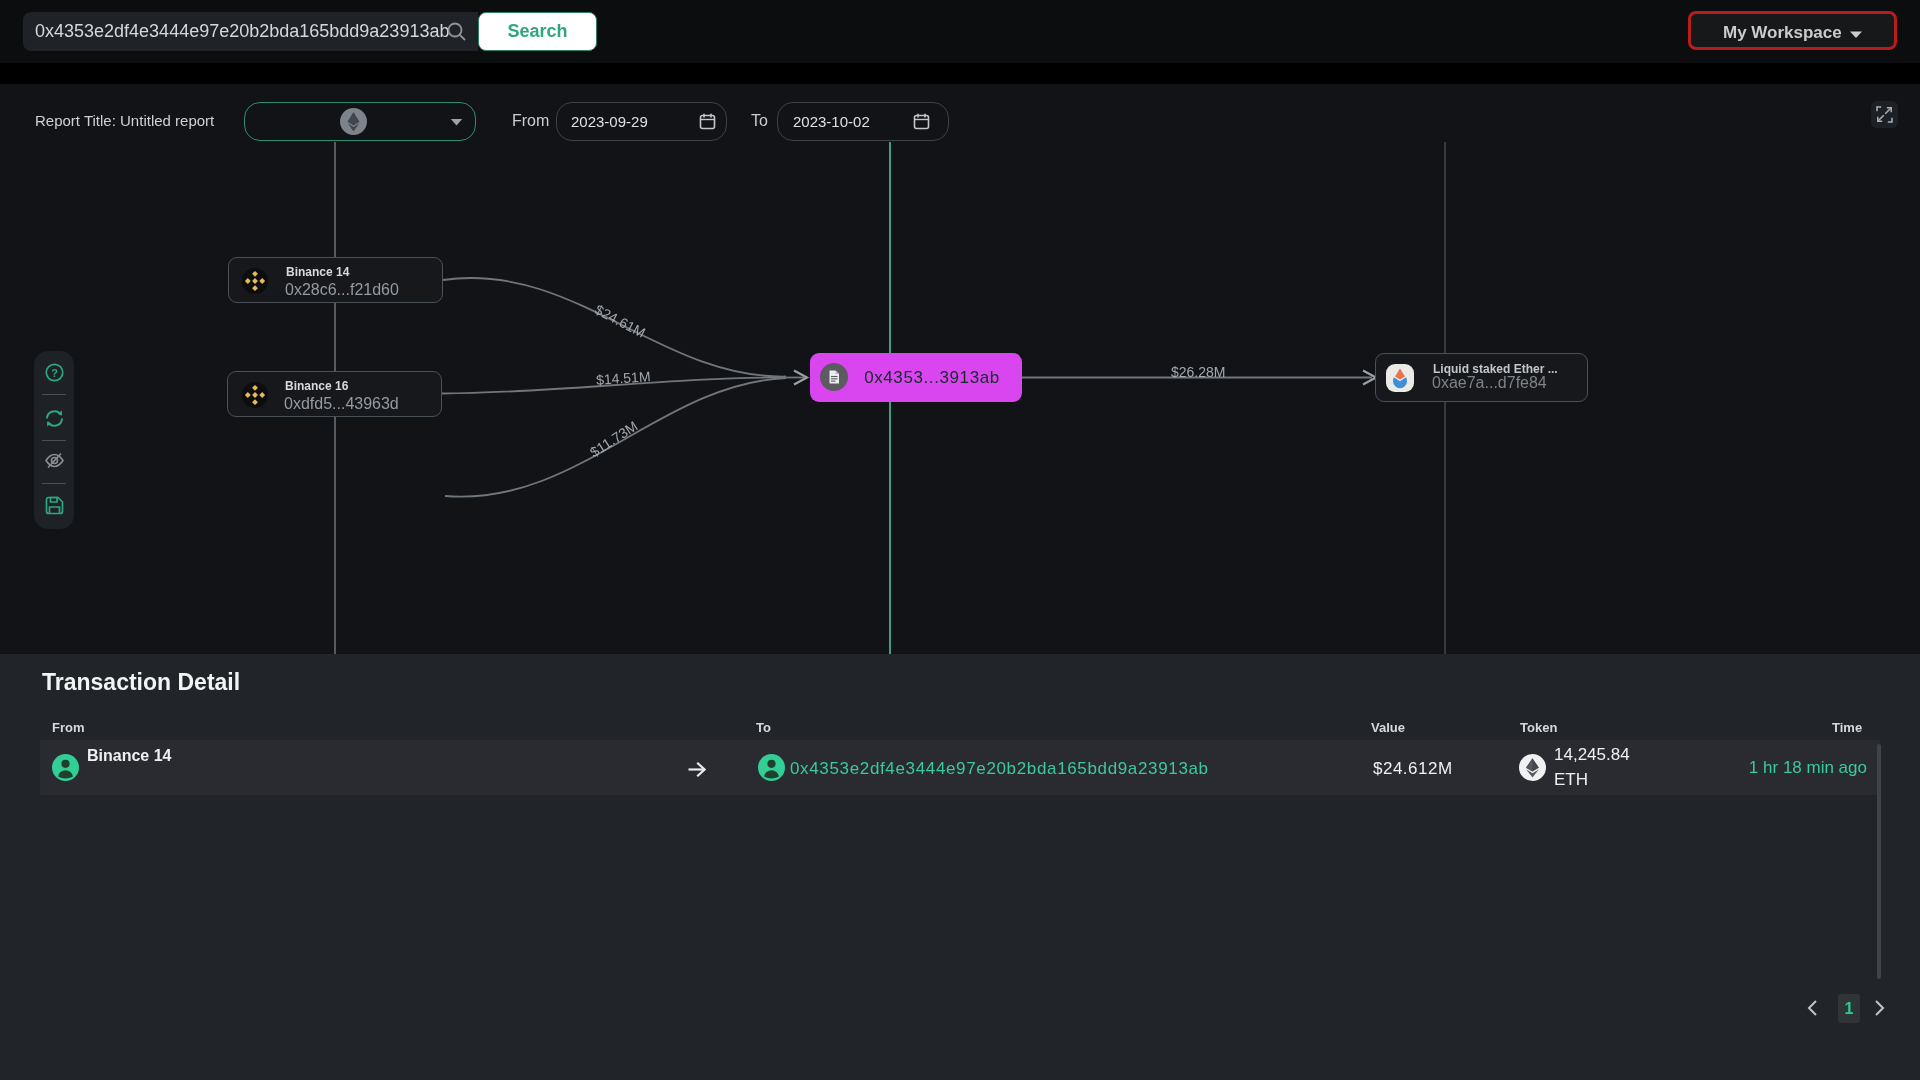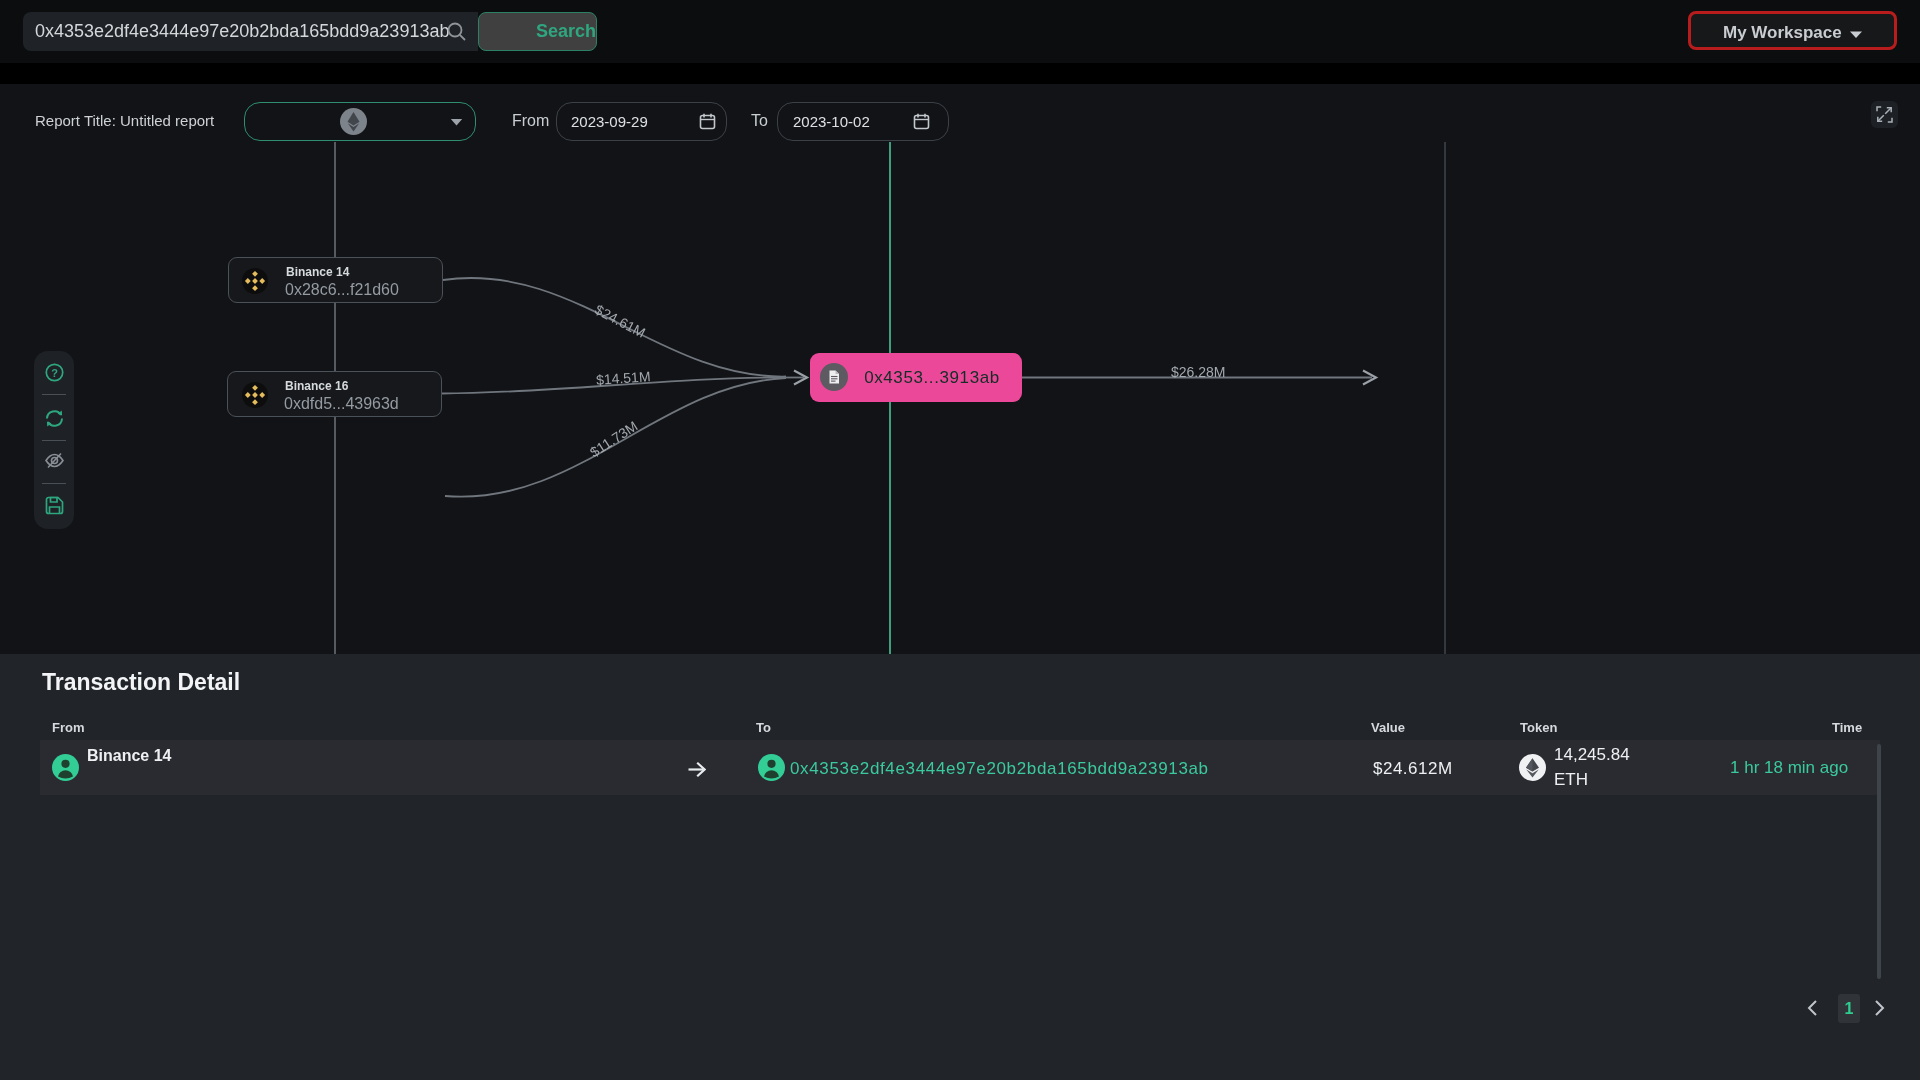--- a/index.html
+++ b/index.html
@@ -7,22 +7,22 @@
     font-family:"Liberation Sans", sans-serif; }
   .abs { position:absolute; }
   #page { position:relative; width:1920px; height:1080px; background:#000; }
 
   
   #header { position:absolute; left:0; top:0; width:1920px; height:63px; background:#0c0d0e; }
   #searchbox { position:absolute; left:23px; top:12px; width:455px; height:39px;
     background:#1f2226; border-radius:8px 0 0 8px; color:#d5d8db; font-size:18px;
     line-height:39px; padding-left:12px; white-space:nowrap; }
   #searchbtn { position:absolute; left:478px; top:12px; width:119px; height:39px;
-    background:#404040; border:1px solid #2c8165; border-radius:8px; color:#2fa67f;
-    font-size:18px; font-weight:bold; text-align:right; line-height:37px; }
+    background:#ffffff; border:1px solid #2c8165; border-radius:8px; color:#2fa67f;
+    font-size:18px; font-weight:bold; text-align:center; line-height:37px; }
   #workspace { position:absolute; left:1688px; top:11px; width:209px; height:39px;
     background:#16181a; border:3px solid #b91c1c; border-radius:8px; color:#c9ccd0;
     font-size:17px; font-weight:bold; text-align:left; line-height:37px; padding-left:32px; }
 
   
   #canvas { position:absolute; left:0; top:84px; width:1920px; height:570px; background:#121316; }
   .vline { position:absolute; top:58px; height:512px; width:2px; }
   #reporttitle { position:absolute; left:35px; top:28px; font-size:15px; color:#ced1d5; }
   .ctl { position:absolute; top:18px; height:39px; border-radius:16px; }
   #tokensel { left:244px; width:232px; border:1px solid #2e8e6f; }
@@ -35,21 +35,21 @@
   
   #rail { position:absolute; left:34px; top:267px; width:40px; height:178px;
     background:#1e2125; border-radius:14px; }
   .sep { position:absolute; left:8px; width:24px; height:1px; background:#4a4f55; }
 
   
   .node { position:absolute; background:#16181b; border:1px solid #4b5158; border-radius:9px; }
   .node .nm { position:absolute; left:57px; top:7px; font-size:12px; font-weight:bold; color:#d7dadd; }
   .node .ad { position:absolute; left:56px; top:23px; font-size:16px; color:#949ba3; }
   #gnode { position:absolute; left:810px; top:269px; width:212px; height:49px;
-    background:#ec4899; border-radius:9px; }
+    background:#d946ef; border-radius:9px; }
   #gnode .gtxt { position:absolute; left:42px; top:0; width:160px; text-align:center;
     line-height:49px; font-size:17px; letter-spacing:0.6px; color:#132e26; }
   .elabel { position:absolute; font-size:14px; color:#a3a9b0; white-space:nowrap; }
 
   
   #panel { position:absolute; left:0; top:654px; width:1920px; height:426px; background:#212428; }
   #tdtitle { position:absolute; left:42px; top:15px; font-size:23px; font-weight:bold; color:#f2f4f6; }
   .th { position:absolute; top:66px; font-size:13px; font-weight:bold; color:#d6dade; }
   #row { position:absolute; left:40px; top:86px; width:1840px; height:55px; background:#292b30; }
   .wtxt { position:absolute; color:#eef0f2; font-size:17px; white-space:nowrap; }
@@ -205,20 +205,30 @@
           <g stroke="#5e5a62" stroke-width="1.1">
             <line x1="11" y1="13.5" x2="17.5" y2="13.5"></line>
             <line x1="11" y1="15.8" x2="17.5" y2="15.8"></line>
             <line x1="11" y1="18.1" x2="15.5" y2="18.1"></line>
           </g>
         </g>
       </svg>
       <div class="gtxt">0x4353...3913ab</div>
     </div>
 
+    <div class="node" style="left:1375px; top:269px; width:213px; height:49px;">
+      <svg class="abs" style="left:10px; top:10px;" width="28" height="28" viewBox="0 0 28 28">
+        <rect x="0" y="0" width="28" height="28" rx="9" fill="#eceae6"></rect>
+        <path d="M14 4.6 L18.9 12.4 L14 15.6 L9.1 12.4 Z" fill="#e8734a"></path>
+        <path d="M8 13.9 a6.9 6.9 0 0 0 12 0 L14 17.9 Z M8 13.9 a6.9 6.9 0 0 0 12 0 a6.9 6.9 0 0 1 -12 0 Z" fill="#3d8fd6"></path>
+        <path d="M7.9 13.2 a7 7.4 0 1 0 12.2 0 L14 17.2 Z" fill="#3d8fd6"></path>
+      </svg>
+      <div class="nm" style="color:#c2c6ca; top:8px;">Liquid staked Ether ...</div>
+      <div class="ad" style="color:#7d848c; top:20px;">0xae7a...d7fe84</div>
+    </div>
   </div>
 
   <div id="panel">
     <div id="tdtitle">Transaction Detail</div>
     <div class="th" style="left:52px;">From</div>
     <div class="th" style="left:756px;">To</div>
     <div class="th" style="left:1371px;">Value</div>
     <div class="th" style="left:1520px;">Token</div>
     <div class="th" style="left:1832px;">Time</div>
     <div id="row">
@@ -240,21 +250,21 @@
       <div class="gtxt2" style="left:750px; top:19px;">0x4353e2df4e3444e97e20b2bda165bdd9a23913ab</div>
       <div class="wtxt" style="left:1333px; top:19px; letter-spacing:0.5px;">$24.612M</div>
       <svg class="abs" style="left:1479px; top:14px;" width="27" height="27" viewBox="0 0 27 27">
         <circle cx="13.5" cy="13.5" r="13.5" fill="#f0f1f3"></circle>
         <path d="M13.5 4.2 L20 13.8 L13.5 17.6 L7 13.8 Z" fill="#44474d"></path>
         <path d="M13.5 19.2 L19.7 15.6 L13.5 23.5 L7.3 15.6 Z" fill="#55585f"></path>
         <path d="M13.5 4.2 L13.5 17.6 L7 13.8 Z" fill="#54575d"></path>
       </svg>
       <div class="wtxt" style="left:1514px; top:5px;">14,245.84</div>
       <div class="wtxt" style="left:1514px; top:30px;">ETH</div>
-      <div class="gtxt2" style="left:1690px; top:18px; width:137px; letter-spacing:0px;">1 hr 18 min ago</div>
+      <div class="gtxt2" style="left:1690px; top:18px; width:137px; text-align:right; letter-spacing:0px;">1 hr 18 min ago</div>
     </div>
     <div id="scrollbar"></div>
     <svg class="abs" style="left:1805px; top:345px;" width="14" height="18" viewBox="0 0 14 18">
       <path d="M11 2 L4 9 L11 16" fill="none" stroke="#c0c5cb" stroke-width="2"></path>
     </svg>
     <div id="pgbox">1</div>
     <svg class="abs" style="left:1873px; top:345px;" width="14" height="18" viewBox="0 0 14 18">
       <path d="M3 2 L10 9 L3 16" fill="none" stroke="#c0c5cb" stroke-width="2"></path>
     </svg>
   </div>

